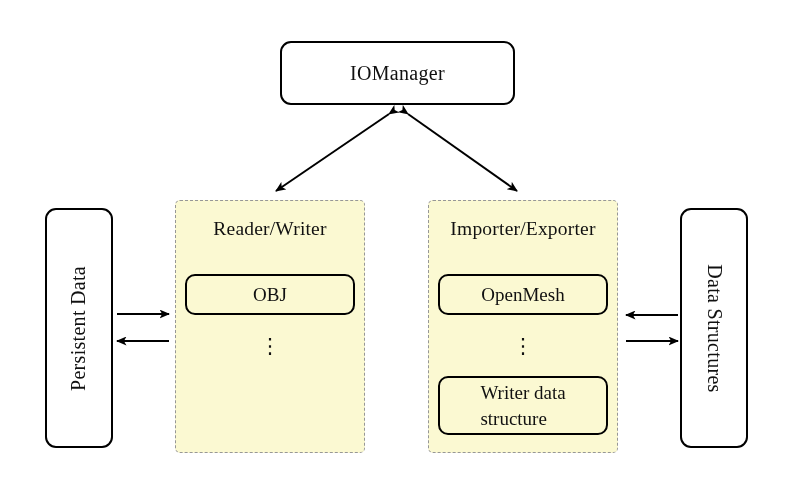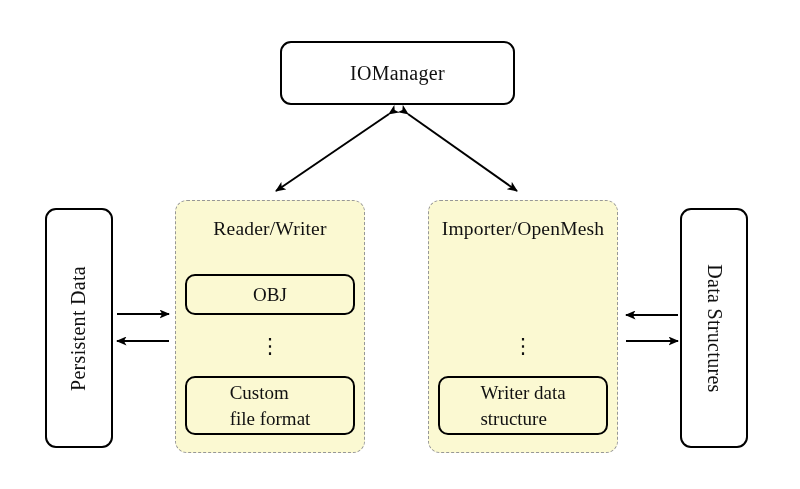--- a/index.html
+++ b/index.html
@@ -50,21 +50,21 @@
     letter-spacing: 0.3px;
   }
   .rot-ccw { transform: rotate(-90deg); }
   .rot-cw  { transform: rotate(90deg); }
   .panel {
     position: absolute;
     top: 200px;
     width: 190px; height: 253px;
     background: #fbf9d2;
     border: 1.6px dashed #979797;
-    border-radius: 12px;
+    border-radius: 5px;
     box-sizing: border-box;
   }
   .panel.rw { left: 175px; }
   .panel.ie { left: 428px; }
   .panel-title {
     position: absolute;
     top: 17px; left: 0;
     width: 100%;
     text-align: center;
     font-size: 19.5px;
@@ -139,28 +139,27 @@
   <div class="solid-box vbox right-side">
     <span class="vtext rot-cw">Data Structures</span>
   </div>
 
   <div class="panel rw">
     <div class="panel-title">Reader/Writer</div>
     <div class="inner-box inner-top">
       <span class="label">OBJ</span>
     </div>
     <div class="dots">⋮</div>
-    <div class="inner-box inner-bottom">
-      <span class="label">Custom
-file format</span>
-    </div>
   </div>
 
   <div class="panel ie">
-    <div class="panel-title">Importer/OpenMesh</div>
+    <div class="panel-title">Importer/Exporter</div>
+    <div class="inner-box inner-top">
+      <span class="label">OpenMesh</span>
+    </div>
     <div class="dots">⋮</div>
     <div class="inner-box inner-bottom">
       <span class="label">Writer data
 structure</span>
     </div>
   </div>
 
 </div>
 
 </body></html>

